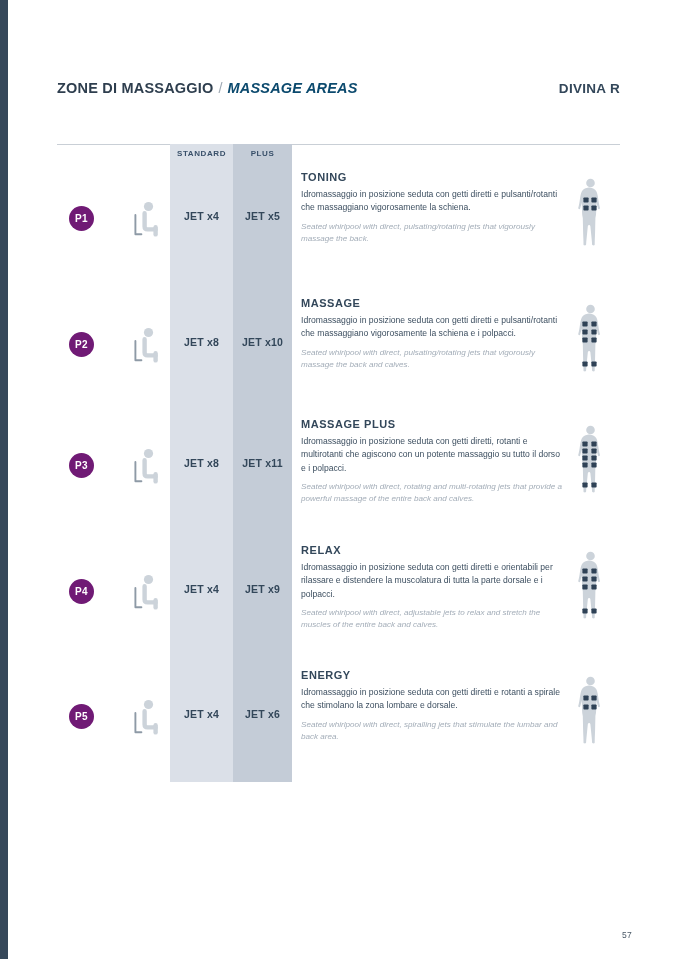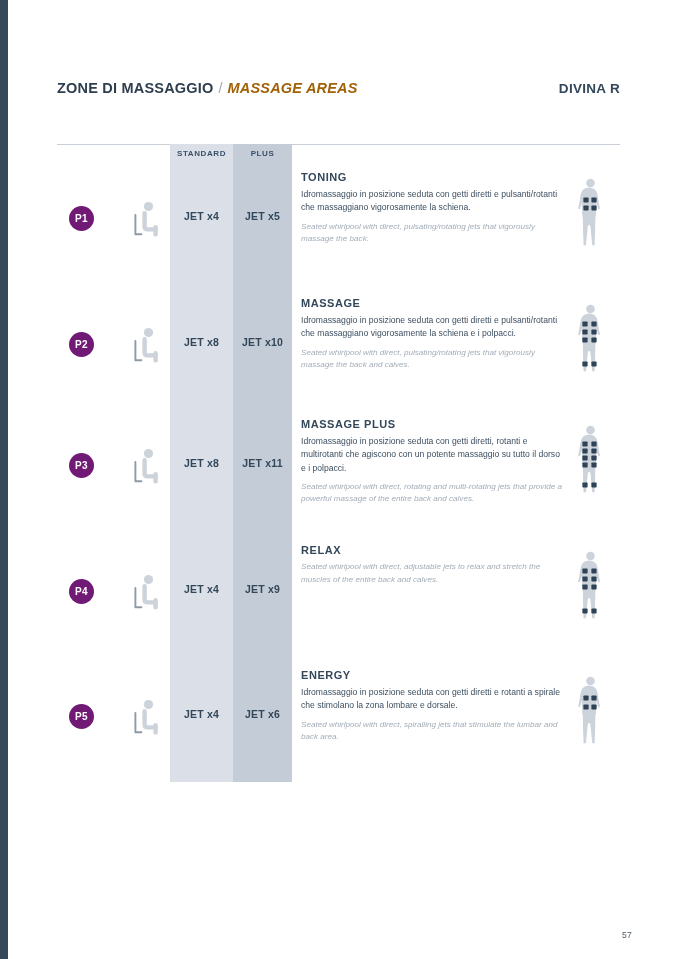--- a/index.html
+++ b/index.html
@@ -52,21 +52,21 @@
   .title-sep {
     font-size: 14.5px;
     color: #9fa9b4;
     margin: 0 5px;
     font-weight: 400;
   }
   .title-en {
     font-size: 14.5px;
     font-weight: bold;
     font-style: italic;
-    color: #a16207;
+    color: #0c4a6e;
     letter-spacing: .2px;
   }
   .model {
     font-size: 13.5px;
     font-weight: bold;
     color: #33475a;
     letter-spacing: .3px;
   }
 
   
@@ -421,20 +421,21 @@
 <svg viewBox="0 0 36 38" width="36" height="38" aria-hidden="true">
   <circle cx="21.5" cy="5.5" r="4.6" fill="#ccd3da"></circle>
   <path d="M17.6 12.2 L17.6 25.6 Q17.6 28.4 20.4 28.4 L28.6 28.4" stroke="#ccd3da" stroke-width="4.4" fill="none" stroke-linecap="round" stroke-linejoin="round"></path>
   <path d="M28.6 26.2 L28.6 33.4" stroke="#ccd3da" stroke-width="4.4" fill="none" stroke-linecap="round"></path>
   <path d="M8.4 14.0 L8.4 33.2 L14.4 33.2" stroke="#8e9aa6" stroke-width="1.9" fill="none" stroke-linecap="round" stroke-linejoin="round"></path>
 </svg></div>
     <div class="jetcell jet-standard">JET x4</div>
     <div class="jetcell jet-plus">JET x9</div>
     <div class="desc">
       <div class="desc-title">RELAX</div>
+      <div class="desc-it">Idromassaggio in posizione seduta con getti diretti e orientabili per rilassare e distendere la muscolatura di tutta la parte dorsale e i polpacci.</div>
       <div class="desc-en">Seated whirlpool with direct, adjustable jets to relax and stretch the muscles of the entire back and calves.</div>
     </div>
     <div class="figure">
 <svg viewBox="0 0 44 72" width="44" height="72" aria-hidden="true">
   <circle cx="21.5" cy="6" r="4.3" fill="#ccd3da"></circle>
   <path d="M21.5 10.6
            c-4.6 0-7.4 1.5-8.6 3.6
            c-1.3 2.3-1.7 6.4-2.3 10.2
            c-0.4 2.6-1.0 5.0-1.3 6.4
            c-0.3 1.4 1.5 1.9 1.9 0.6

